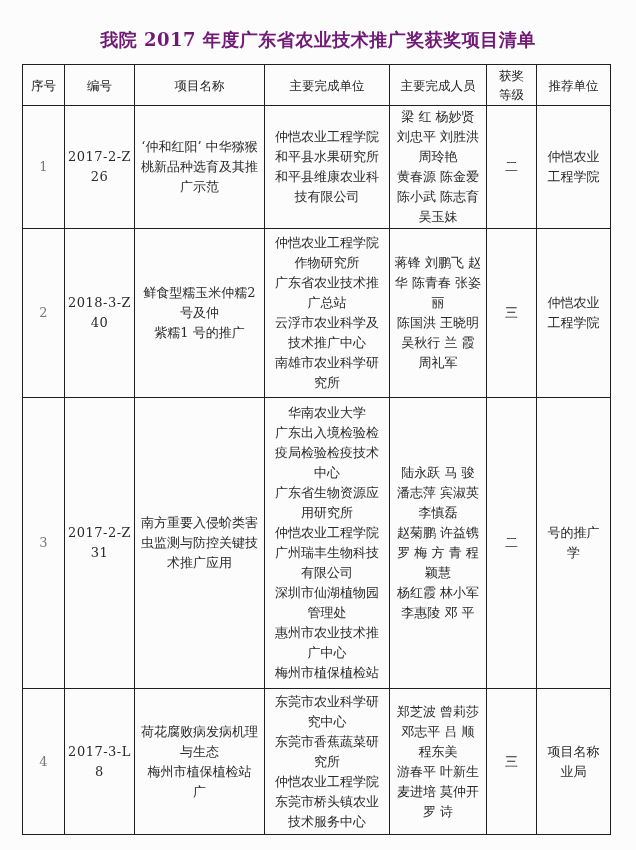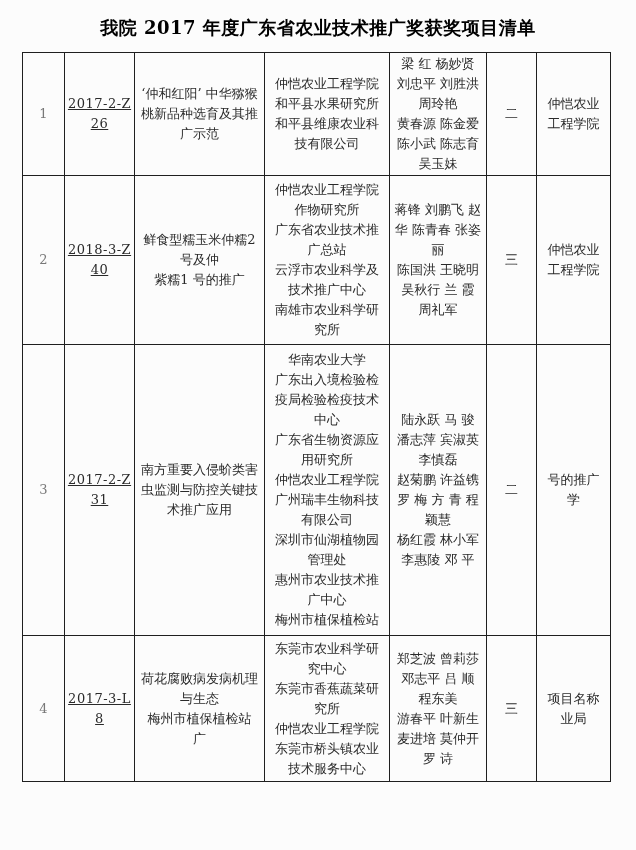--- a/index.html
+++ b/index.html
@@ -12,26 +12,26 @@
     font-family: "DejaVu Serif", "Liberation Serif", serif;
     color: #2a2a2a;
   }
   .page {
     width: 636px;
     height: 850px;
     box-sizing: border-box;
     padding-top: 15px;
   }
   .doc-title {
-    margin: 0 0 11px 0;
+    margin: 12px 0 11px 0;
     text-align: center;
     font-size: 18px;
     line-height: 26px;
     font-weight: bold;
-    color: #000000;
+    color: #701a75;
     letter-spacing: 0.5px;
   }
   table.award-table {
     border-collapse: collapse;
     table-layout: fixed;
     margin-left: 22px;
     width: 588px;
   }
   .award-table th,
   .award-table td {
@@ -55,21 +55,20 @@
     vertical-align: top;
     padding-top: 3px;
     color: #787878;
     font-size: 12px;
   }
   .grade-cell {
     font-size: 13px;
   }
   .code-cell {
     letter-spacing: 0.5px;
-    text-decoration: underline;
   }
 </style>
 </head>
 <body>
 
 <div class="page">
 
   <h1 class="doc-title">我院 2017 年度广东省农业技术推广奖获奖项目清单</h1>
 
   <table class="award-table">
@@ -77,20 +76,30 @@
       <col style="width:42px">
       <col style="width:70px">
       <col style="width:130px">
       <col style="width:125px">
       <col style="width:97px">
       <col style="width:50px">
       <col style="width:74px">
     </colgroup>
 
     <tbody>
+        <tr style="height:38px">
+      <th>序号</th>
+      <th>编号</th>
+      <th>项目名称</th>
+      <th>主要完成单位</th>
+      <th>主要完成人员</th>
+      <th>获奖
+等级</th>
+      <th>推荐单位</th>
+    </tr>
 
     <tr style="height:123px">
       <td class="seq-cell">1</td>
       <td class="code-cell">2017-2-Z
 26</td>
       <td class="proj-cell">‘仲和红阳’ 中华猕猴
 桃新品种选育及其推
 广示范</td>
       <td class="units-cell">仲恺农业工程学院
 和平县水果研究所

